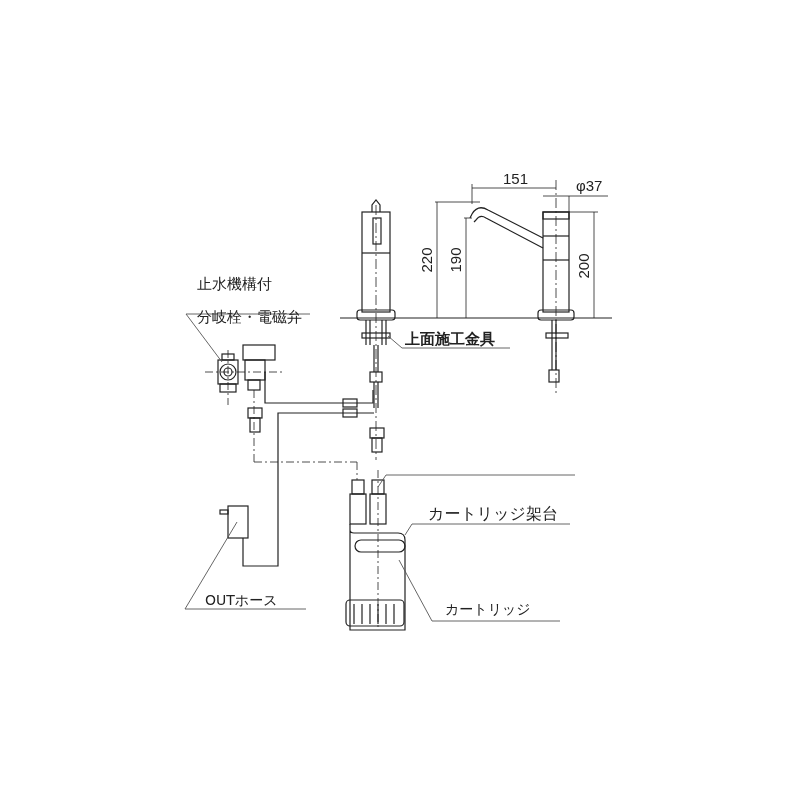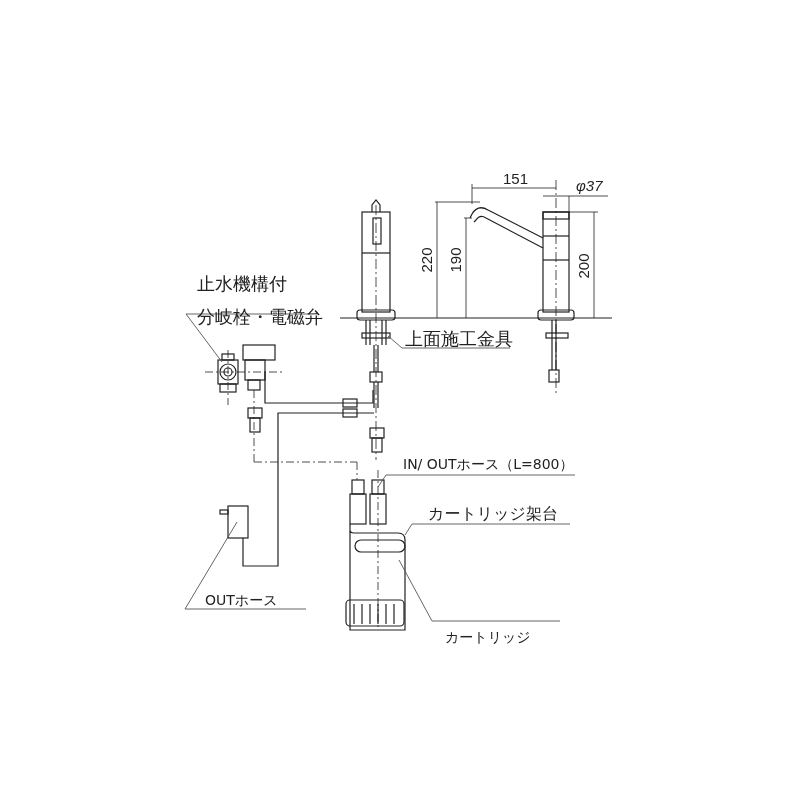--- a/index.html
+++ b/index.html
@@ -1,18 +1,18 @@
 <!DOCTYPE html>
 <html><head>
 <meta charset="utf-8">
 <style>
   html, body { margin: 0; padding: 0; background: #ffffff; }
   body { width: 800px; height: 800px; position: relative; overflow: hidden; }
   #diagram { position: absolute; left: 0; top: 0; width: 800px; height: 800px; }
-  .lbl { position: absolute; font-family: "DejaVu Sans", "Liberation Sans", sans-serif; color: #222; font-size: 18px; line-height: 18px; white-space: nowrap; }
+  .lbl { position: absolute; font-family: "DejaVu Sans", "Liberation Sans", sans-serif; color: #222; font-size: 15px; line-height: 18px; white-space: nowrap; }
   .dim { position: absolute; font-family: "Liberation Sans", "DejaVu Sans", sans-serif; color: #222; font-size: 15px; line-height: 16px; white-space: nowrap; }
   .vert { transform: rotate(-90deg); transform-origin: center center; }
 </style>
 </head>
 <body>
 
 <div id="diagram">
   <svg width="800" height="800" viewBox="0 0 800 800" xmlns="http://www.w3.org/2000/svg">
     <g fill="none" stroke="#222" stroke-width="1.2">
 
@@ -125,25 +125,24 @@
         <polyline points="570,524 412,524 405,535"></polyline>
         <polyline points="560,621 432,621 399,560"></polyline>
         <polyline points="306,609 185,609 237,522"></polyline>
       </g>
     </g>
   </svg>
 
   
   <div class="lbl" style="left:197px; top:275px;">止水機構付</div>
   <div class="lbl" style="left:197px; top:294px;margin-top:14px;">分岐栓・電磁弁</div>
-  <div class="lbl" style="left:405px; top:330px;">上面施工金具</div>
-  <div class="lbl" style="left:403px; top:455px; font-size:14px;">IN/ OUTホース（L=800）</div>
+  <div class="lbl" style="left:405px; top:330px;font-weight:bold;">上面施工金具</div>
   <div class="lbl" style="left:428px; top:505px; font-size:16px;">カートリッジ架台</div>
-  <div class="lbl" style="left:445px; top:600px; font-size:14px;margin-top:28px;">カートリッジ</div>
+  <div class="lbl" style="left:445px; top:600px; font-size:14px;">カートリッジ</div>
   <div class="lbl" style="left:205px; top:591px; font-size:14px;">OUTホース</div>
 
   
   <div class="dim" style="left:503px; top:171px;text-align:right;">151</div>
-  <div class="dim" style="left:576px; top:178px;font-style:italic;">φ37</div>
+  <div class="dim" style="left:576px; top:178px;">φ37</div>
   <div class="dim vert" style="left:414px; top:252px;">220</div>
   <div class="dim vert" style="left:443px; top:252px;">190</div>
   <div class="dim vert" style="left:571px; top:258px;">200</div>
 </div>
 
 </body></html>

